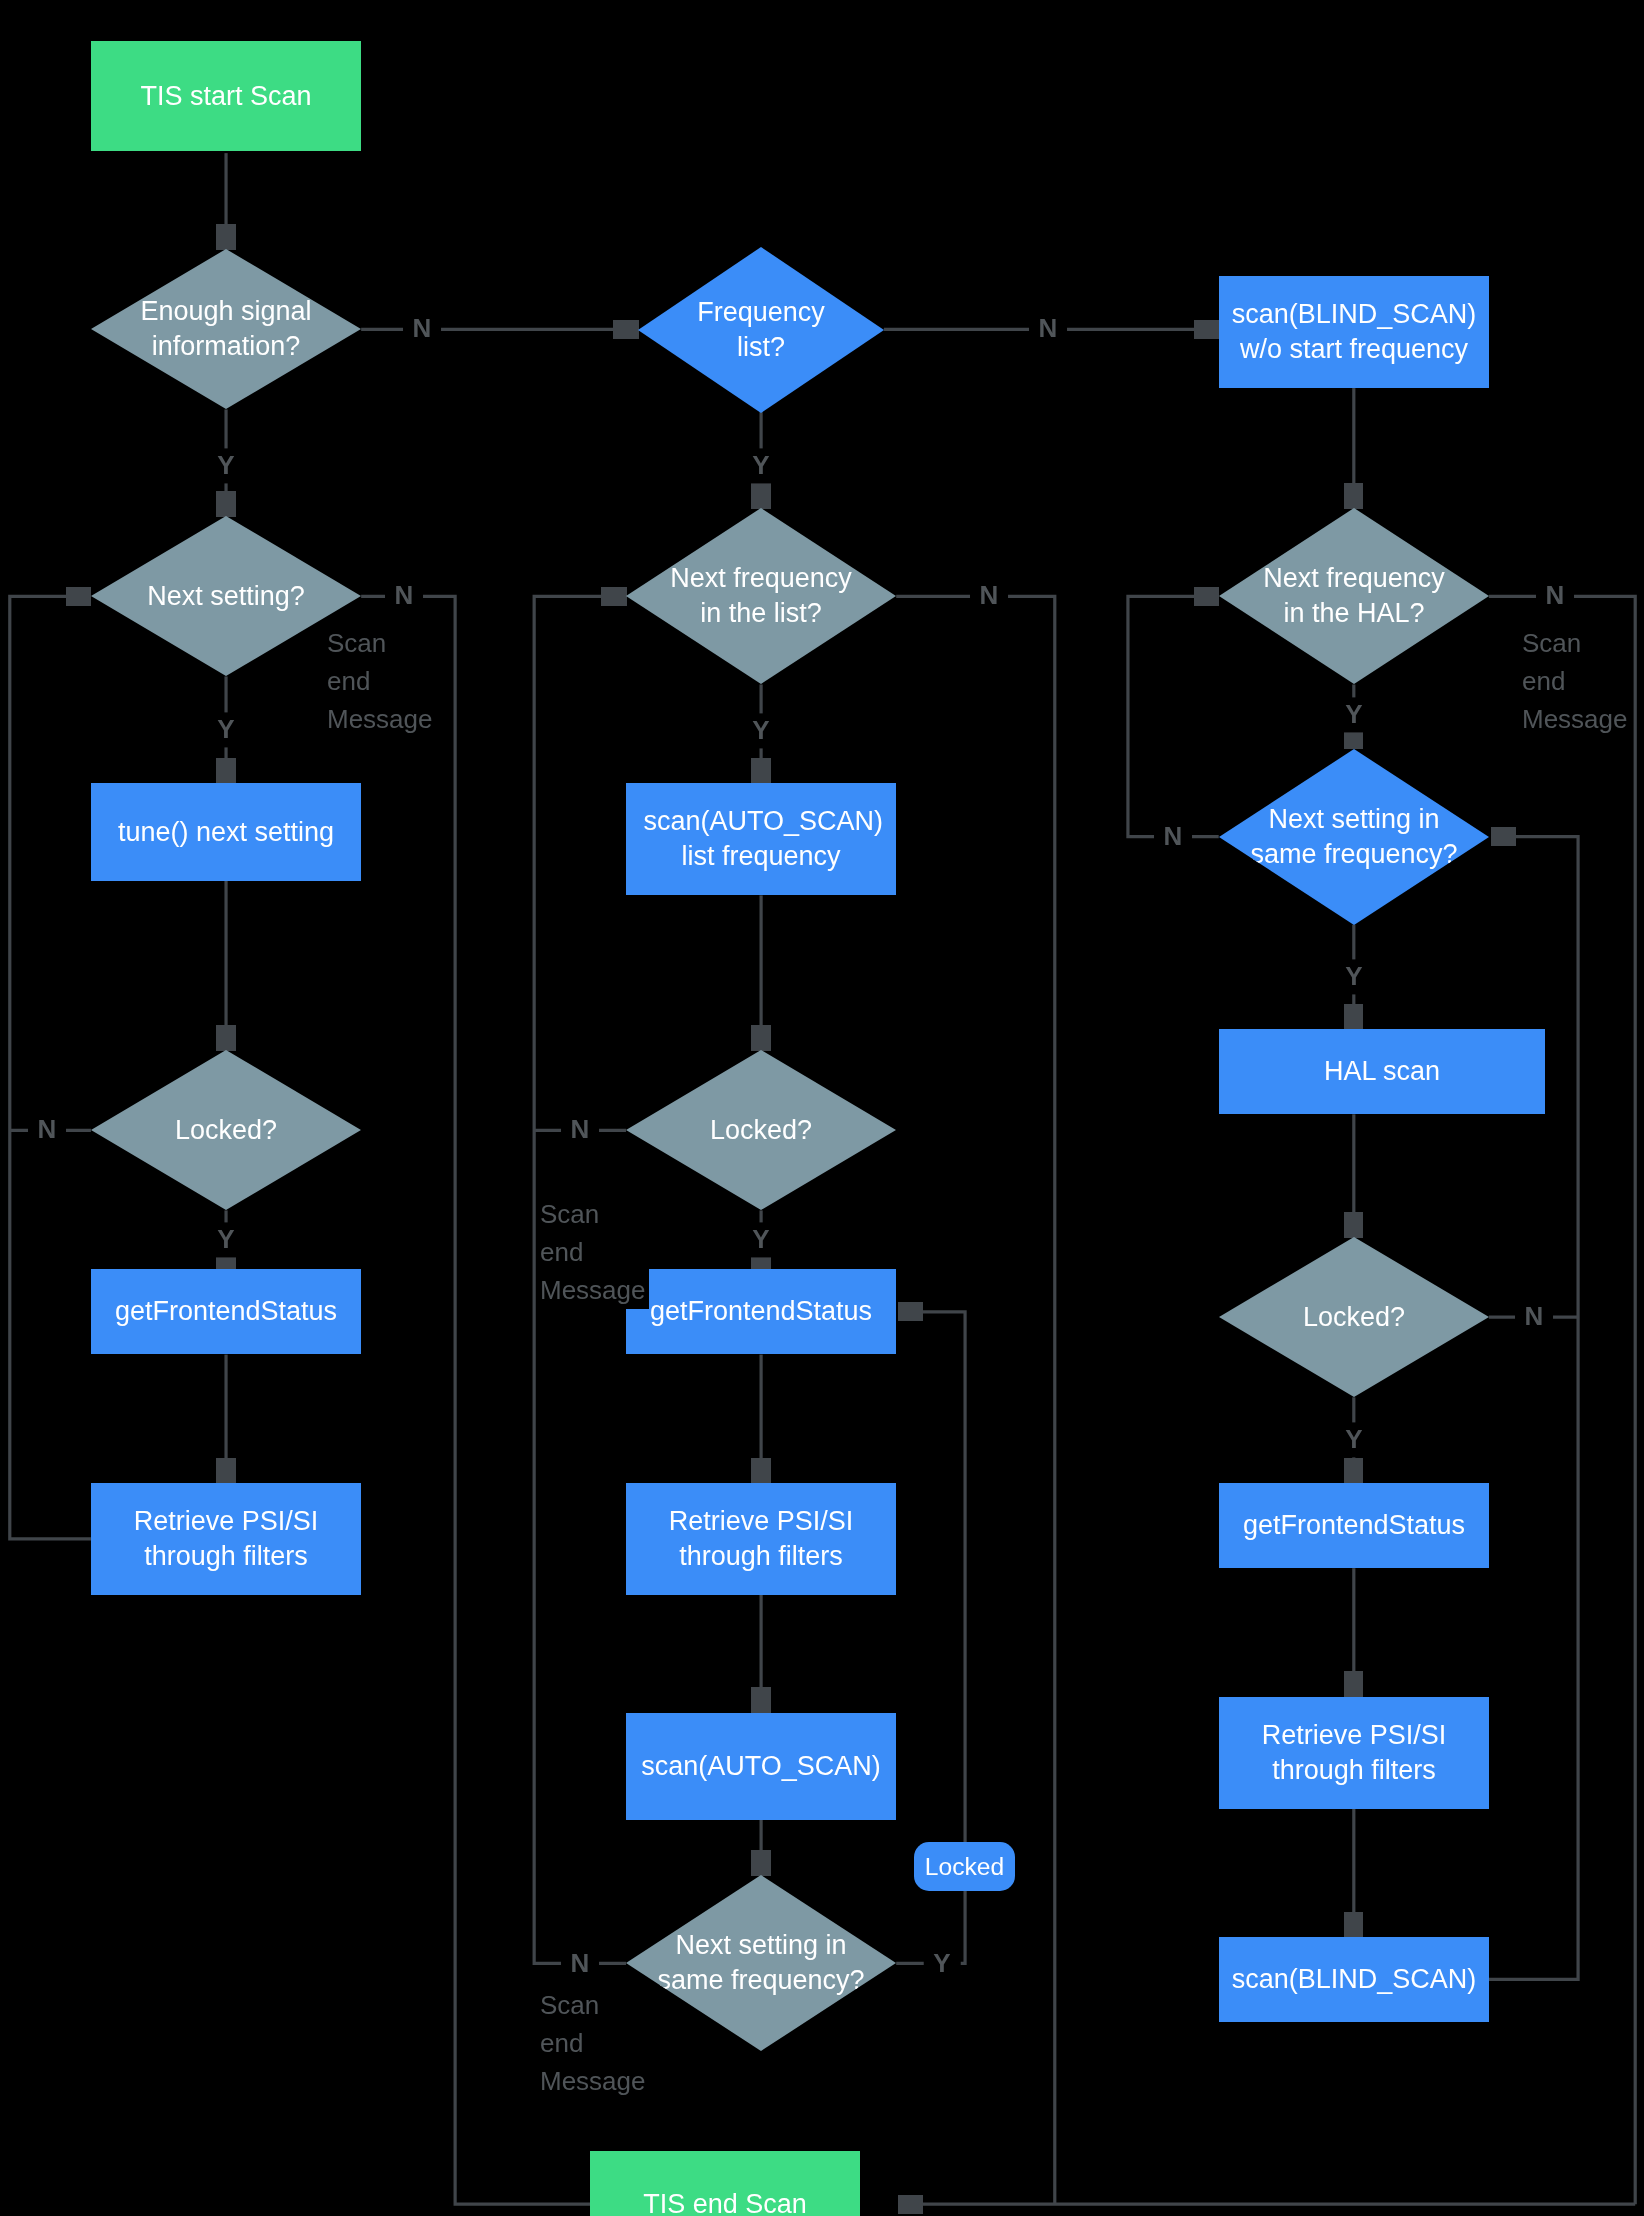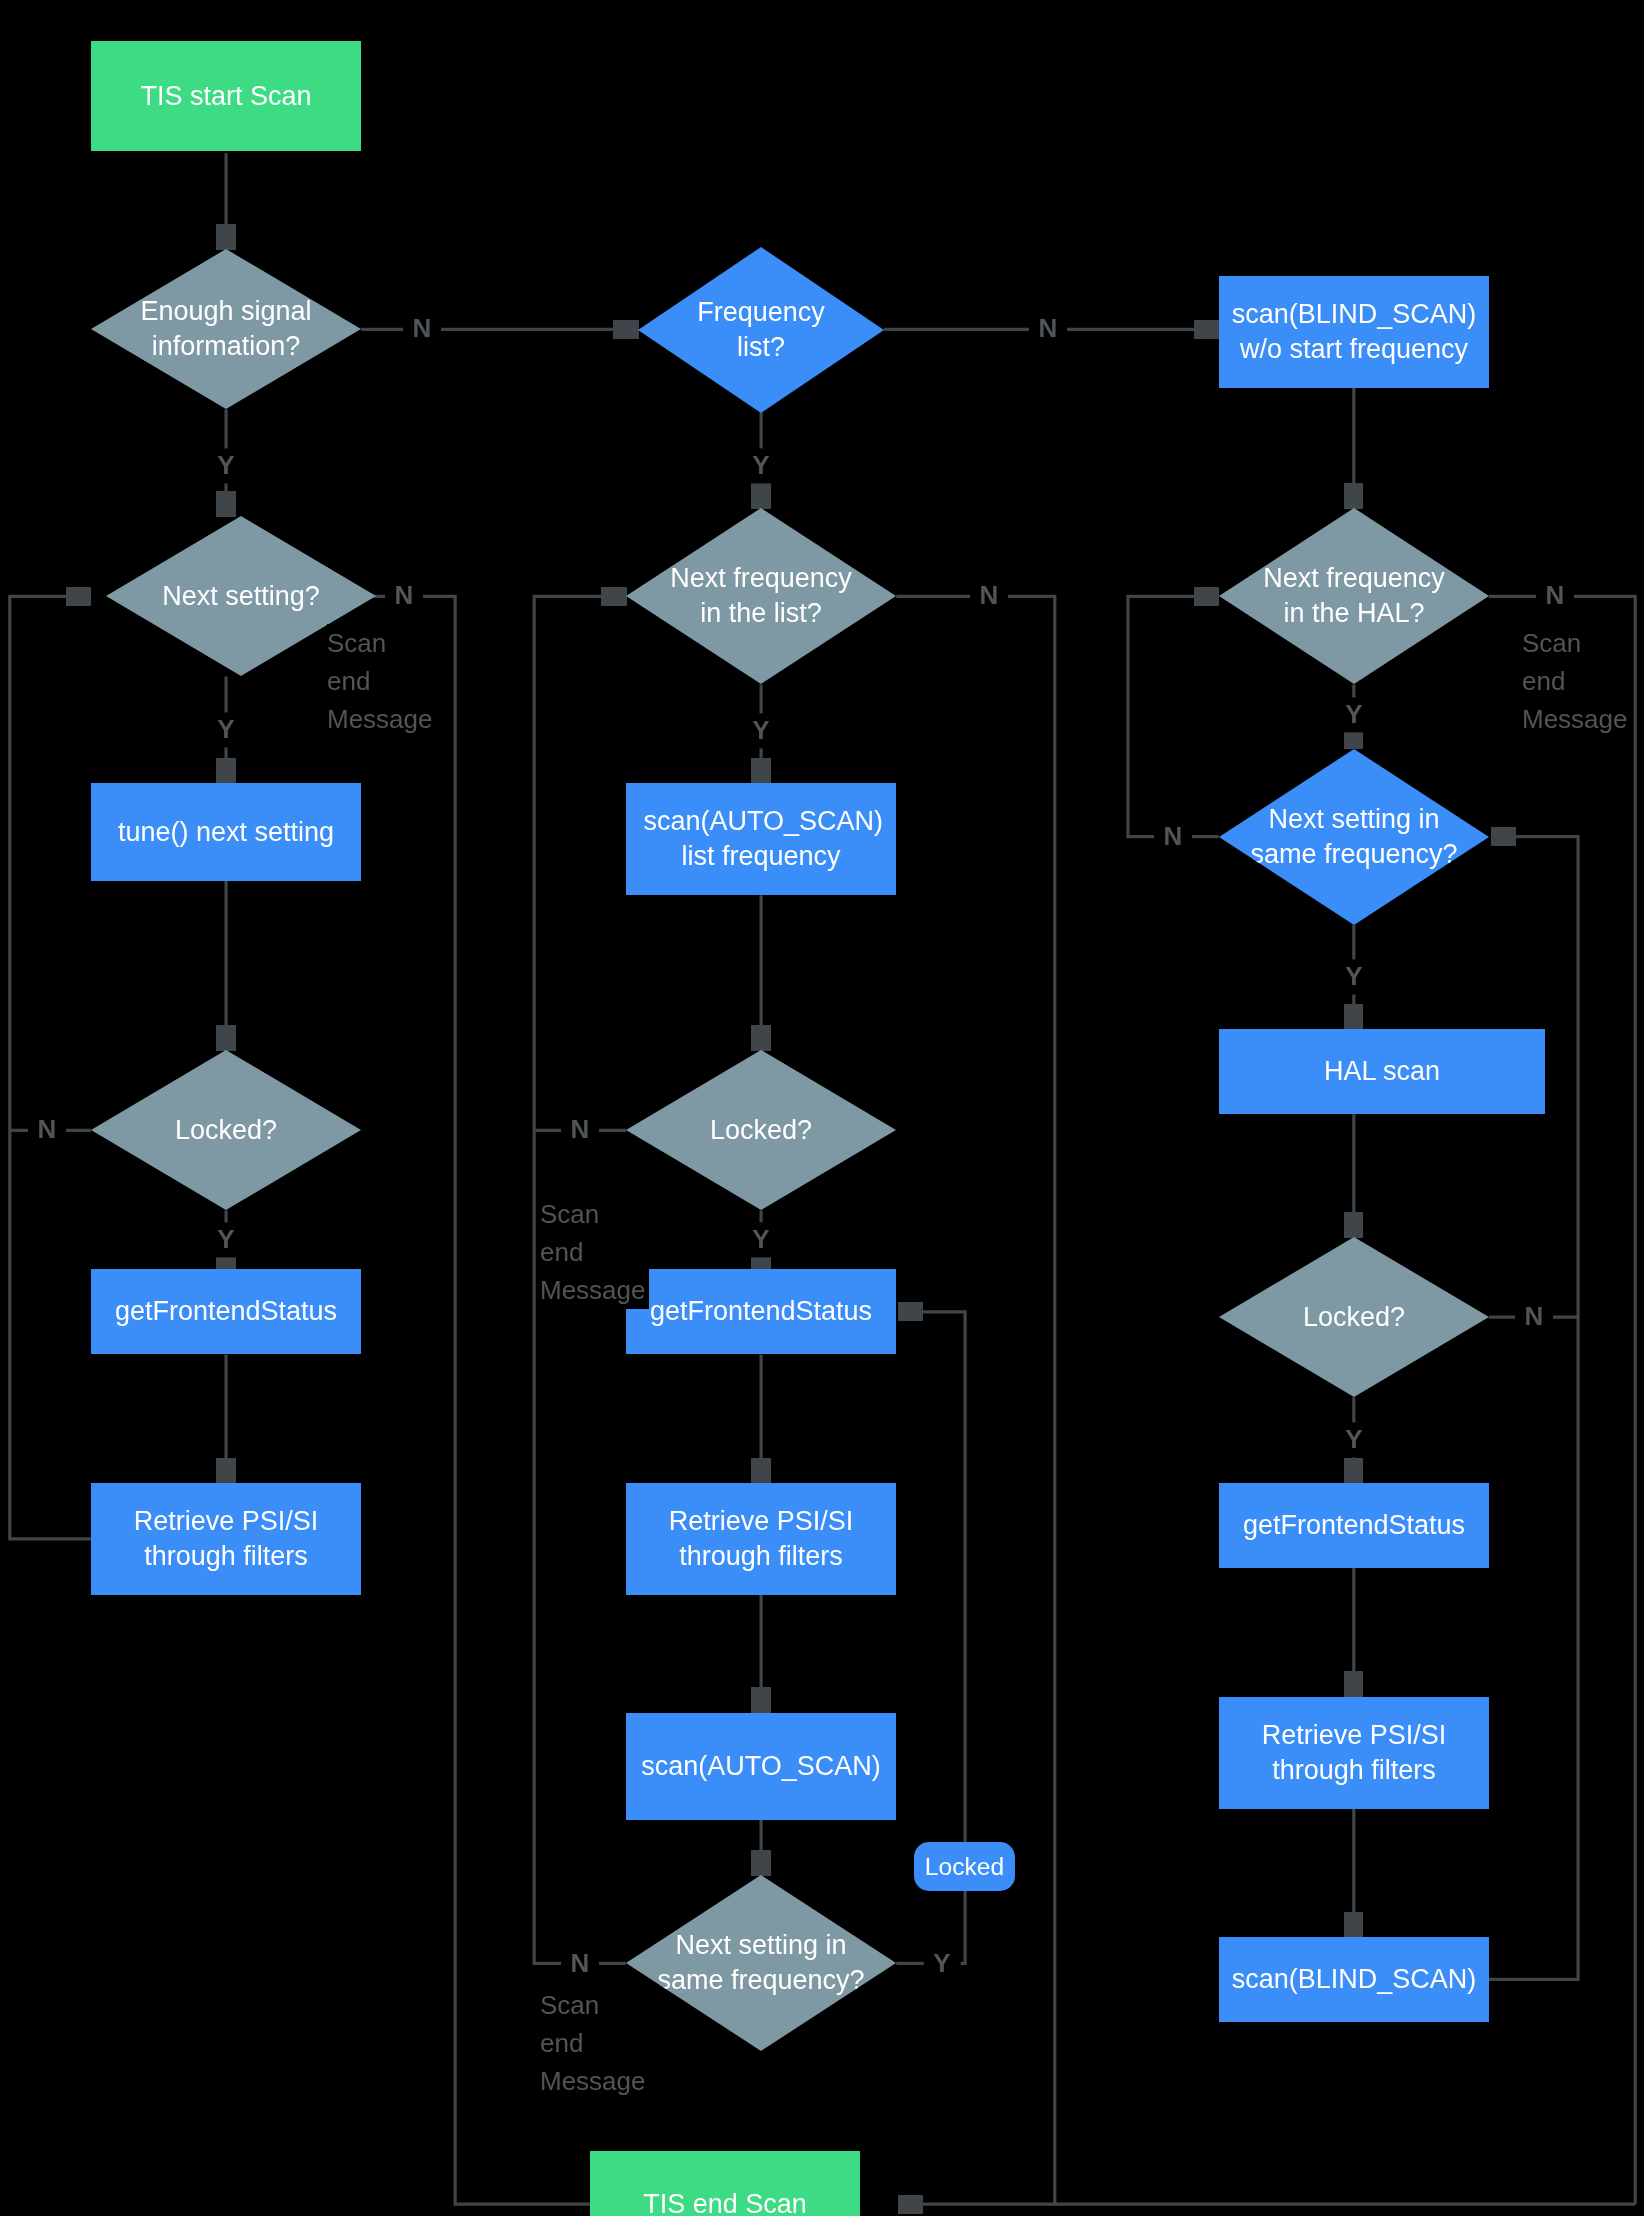--- a/index.html
+++ b/index.html
@@ -20,21 +20,21 @@
   .decision{background:var(--decision);clip-path:polygon(50% 0,100% 50%,50% 100%,0 50%);}
   .decision.accent{background:var(--decision-accent);}
   .tag{background:var(--process);font-size:24.6px;border-radius:15px;}
   .yn{position:absolute;z-index:3;transform:translate(-50%,-50%);background:var(--background);
       color:var(--edge-label);font-size:26px;font-weight:bold;padding:2.1px 9.6px;}
   .sem{position:absolute;z-index:3;width:109px;background:var(--background);color:var(--edge-label);
        font-size:26px;line-height:38px;}
   
   #n-start{left:91px;top:0;width:270px;height:110px}
   #n-enough{left:91px;top:208px;width:270px;height:160px}
-  #n-next-setting{left:106px;top:475px;width:270px;height:160px}
+  #n-next-setting{left:91px;top:475px;width:270px;height:160px}
   #n-tune{left:91px;top:742px;width:270px;height:98px}
   #n-locked-left{left:91px;top:1009px;width:270px;height:160px}
   #n-gfs-left{left:91px;top:1228px;width:270px;height:85px}
   #n-retrieve-left{left:91px;top:1442px;width:270px;height:112px}
   #n-frequency-list{left:638px;top:206px;width:246px;height:166px}
   #n-next-frequency-list{left:626px;top:467px;width:270px;height:176px}
   #n-scan-auto-next-freq{left:626px;top:742px;width:270px;height:112px}
   #n-locked-middle{left:626px;top:1009px;width:270px;height:160px}
   #n-gfs-middle{left:626px;top:1228px;width:270px;height:85px}
   #n-retrieve-middle{left:626px;top:1442px;width:270px;height:112px}

